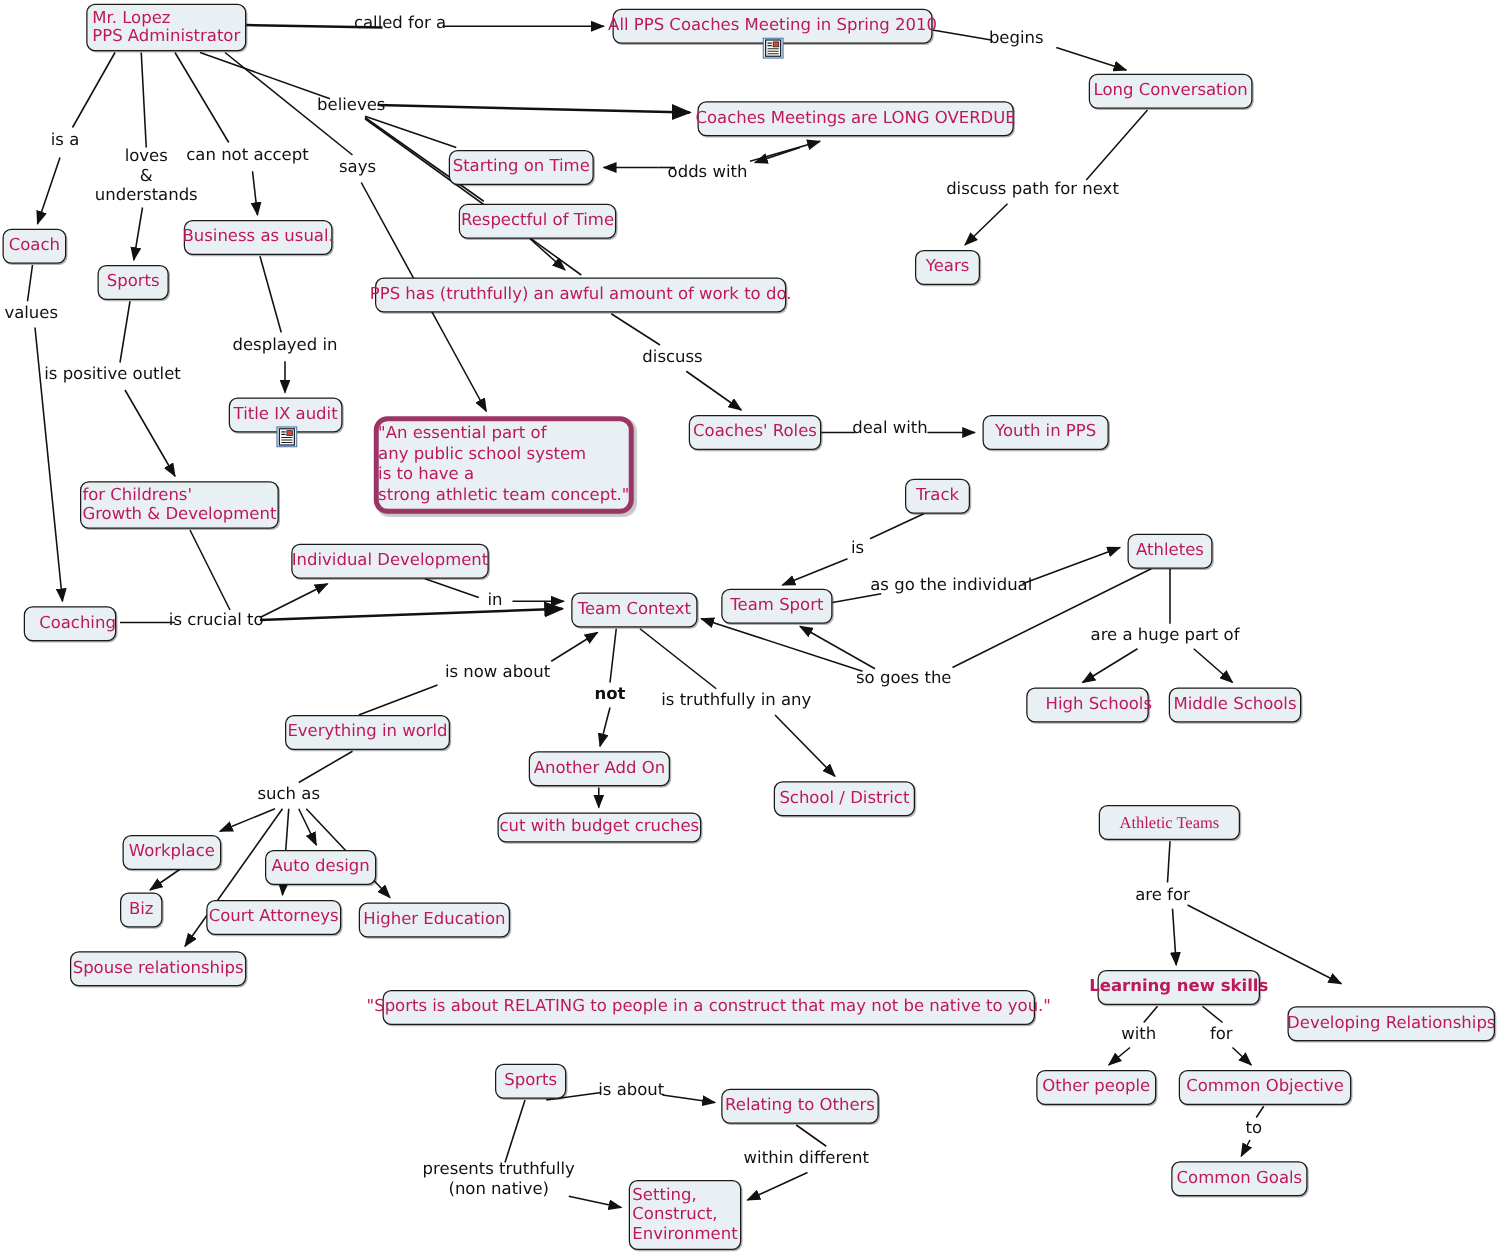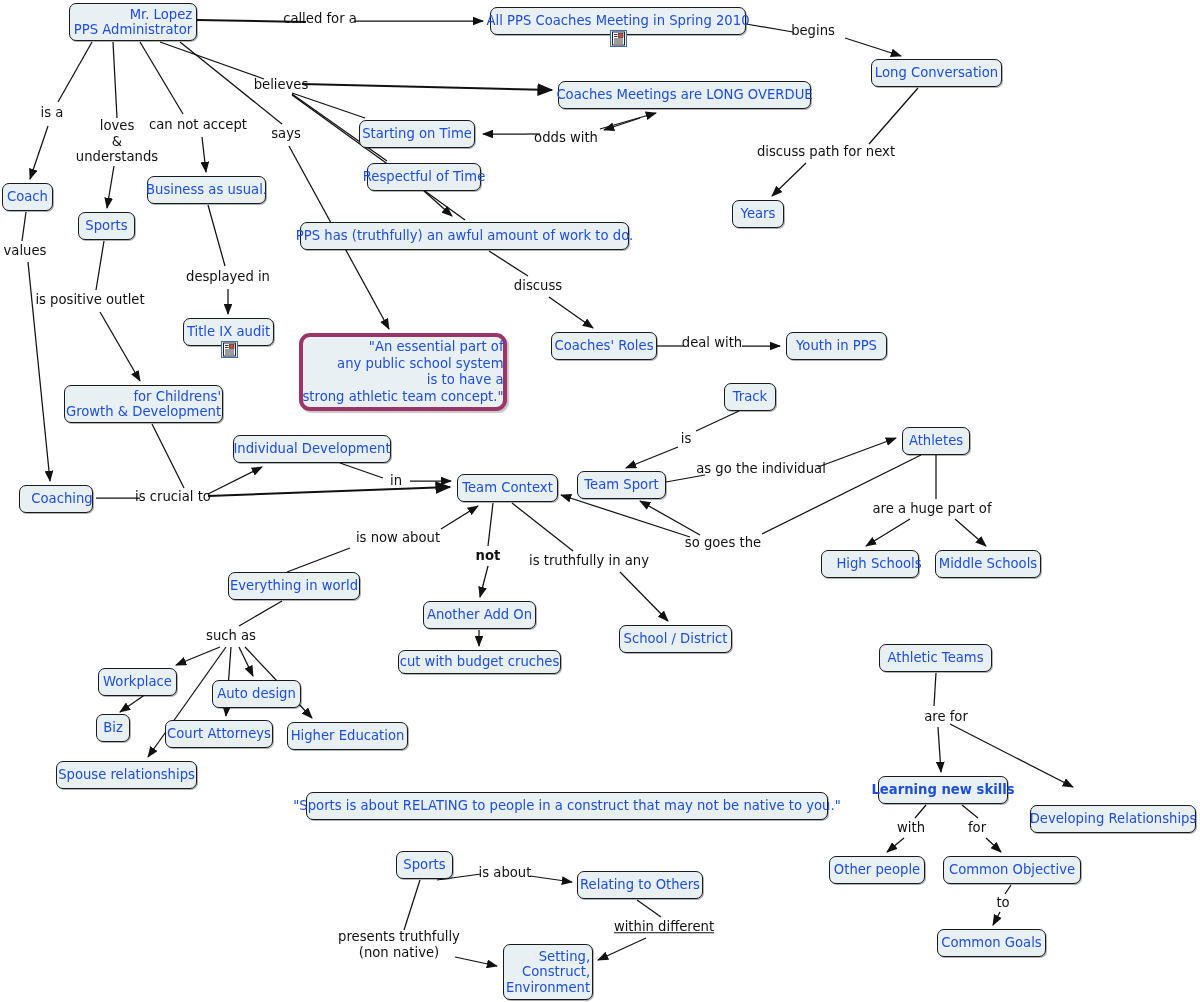--- a/index.html
+++ b/index.html
@@ -22,24 +22,24 @@
     width: 1200px;
     height: 1002px;
     pointer-events: none;
   }
   .node {
     position: absolute;
     box-sizing: border-box;
     background: #e9f0f4;
     border: 1.6px solid #1a1a1a;
     border-radius: 7px;
-    color: #1d4ed8;
+    color: #be185d;
     font-size: 13.2px;
     line-height: 15.5px;
-    text-align: right;
+    text-align: left;
     display: flex;
     align-items: center;
     justify-content: center;
     padding: 3px 8px;
     white-space: pre;
     box-shadow: 1px 1px 0 rgba(0,0,0,0.30);
     z-index: 3;
   }
   .node.quote {
     border: 4px solid #9b3566;
@@ -175,21 +175,21 @@
           <rect x="8.5" y="3.5" width="4.5" height="4" fill="#d8443c" stroke="#222" stroke-width="0.6"></rect>
           <line x1="4" y1="4.5" x2="7.5" y2="4.5" stroke="#222" stroke-width="0.9"></line>
           <line x1="4" y1="6.5" x2="7.5" y2="6.5" stroke="#222" stroke-width="0.9"></line>
           <line x1="4" y1="9" x2="13" y2="9" stroke="#222" stroke-width="0.9"></line>
           <line x1="4" y1="11" x2="13" y2="11" stroke="#222" stroke-width="0.9"></line>
           <line x1="4" y1="13" x2="13" y2="13" stroke="#222" stroke-width="0.9"></line>
         </svg></div>
       <div class="node" style="left: 871px; top: 59px; width: 131px; height: 28px;">Long Conversation</div>
       <div class="node" style="left: 558px; top: 81px; width: 253px; height: 28px;">Coaches Meetings are LONG OVERDUE</div>
       <div class="node" style="left: 359px; top: 120px; width: 116px; height: 28px;">Starting on Time</div>
-      <div class="node" style="left: 367px; top: 163px; width: 114px; height: 28px;">Respectful of Time</div>
+      <div class="node" style="left: 367px; top: 163px; width: 126px; height: 28px;">Respectful of Time</div>
       <div class="node" style="left: 147px; top: 176px; width: 119px; height: 28px;">Business as usual.</div>
       <div class="node" style="left: 2px; top: 183px; width: 51px; height: 28px;">Coach</div>
       <div class="node" style="left: 732px; top: 200px; width: 52px; height: 28px;">Years</div>
       <div class="node" style="left: 78px; top: 212px; width: 57px; height: 28px;">Sports</div>
       <div class="node" style="left: 300px; top: 222px; width: 329px; height: 28px;">PPS has (truthfully) an awful amount of work to do.</div>
       <div class="node" style="left: 183px; top: 318px; width: 91px; height: 28px;">Title IX audit</div>
       <div class="res-icon" style="left: 220.5px; top: 341px;"><svg width="17" height="17" viewBox="0 0 17 17" xmlns="http://www.w3.org/2000/svg">
           <rect x="0.5" y="0.5" width="16" height="16" fill="#e9f0f4" stroke="#3f6ea8" stroke-width="1"></rect>
           <rect x="2.5" y="2" width="12" height="13" fill="#ffffff" stroke="#222222" stroke-width="1"></rect>
           <rect x="8.5" y="3.5" width="4.5" height="4" fill="#d8443c" stroke="#222" stroke-width="0.6"></rect>
@@ -211,21 +211,21 @@
       <div class="node" style="left: 902px; top: 427px; width: 68px; height: 28px;">Athletes</div>
       <div class="node" style="left: 233px; top: 435px; width: 158px; height: 28px;">Individual Development</div>
       <div class="node" style="left: 577px; top: 471px; width: 89px; height: 28px;">Team Sport</div>
       <div class="node" style="left: 457px; top: 474px; width: 101px; height: 28px;">Team Context</div>
       <div class="node" style="left: 19px; top: 485px; width: 74px; height: 28px; padding-left: 20px;">Coaching</div>
       <div class="node" style="left: 821px; top: 550px; width: 98px; height: 28px; padding-left: 26px;">High Schools</div>
       <div class="node" style="left: 935px; top: 550px; width: 106px; height: 28px;">Middle Schools</div>
       <div class="node" style="left: 228px; top: 572px; width: 132px; height: 28px;">Everything in world</div>
       <div class="node" style="left: 423px; top: 601px; width: 113px; height: 28px;">Another Add On</div>
       <div class="node" style="left: 619px; top: 625px; width: 113px; height: 28px;">School / District</div>
-      <div class="node" style="left: 879px; top: 644px; width: 113px; height: 28px;">Athletic Teams</div>
+      <div class="node" style="left: 879px; top: 644px; width: 113px; height: 28px; font-family: Liberation Serif, serif;">Athletic Teams</div>
       <div class="node" style="left: 398px; top: 650px; width: 163px; height: 24px;">cut with budget cruches</div>
       <div class="node" style="left: 98px; top: 668px; width: 79px; height: 28px;">Workplace</div>
       <div class="node" style="left: 212px; top: 680px; width: 89px; height: 28px;">Auto design</div>
       <div class="node" style="left: 96px; top: 714px; width: 34px; height: 28px;">Biz</div>
       <div class="node" style="left: 165px; top: 720px; width: 108px; height: 28px;">Court Attorneys</div>
       <div class="node" style="left: 287px; top: 722px; width: 121px; height: 28px;">Higher Education</div>
       <div class="node" style="left: 56px; top: 761px; width: 141px; height: 28px;">Spouse relationships</div>
       <div class="node" style="left: 878px; top: 776px; width: 130px; height: 28px; font-weight: bold;">Learning new skills</div>
       <div class="node" style="left: 1030px; top: 791px; width: 166px; height: 28px; margin-top: 14px;">Developing Relationships</div>
       <div class="node wide-quote" style="left: 306px; top: 792px; width: 522px; height: 28px;">"Sports is about RELATING to people in a construct that may not be native to you."</div>
@@ -258,22 +258,22 @@
       <div class="elabel" style="left: 686px; top: 439px;">is</div>
       <div class="elabel" style="left: 761px; top: 469px;">as go the individual</div>
       <div class="elabel" style="left: 396px; top: 481px;">in</div>
       <div class="elabel" style="left: 173px; top: 497px;">is crucial to</div>
       <div class="elabel" style="left: 932px; top: 509px;">are a huge part of</div>
       <div class="elabel" style="left: 398px; top: 538px;">is now about</div>
       <div class="elabel" style="left: 723px; top: 543px;">so goes the</div>
       <div class="elabel" style="left: 589px; top: 561px;">is truthfully in any</div>
       <div class="elabel bold" style="left: 488px; top: 556px;">not</div>
       <div class="elabel" style="left: 231px; top: 636px;">such as</div>
-      <div class="elabel" style="left: 930px; top: 717px; margin-left: 16px;">are for</div>
+      <div class="elabel" style="left: 930px; top: 717px;">are for</div>
       <div class="elabel" style="left: 911px; top: 828px;">with</div>
       <div class="elabel" style="left: 977px; top: 828px;">for</div>
       <div class="elabel" style="left: 505px; top: 873px;">is about</div>
-      <div class="elabel" style="left: 664px; top: 927px; text-decoration: underline;">within different</div>
+      <div class="elabel" style="left: 645px; top: 927px;">within different</div>
       <div class="elabel" style="left: 1003px; top: 903px;">to</div>
       <div class="elabel" style="left: 399px; top: 944px;">presents truthfully
 (non native)</div>
     </div>
 </div>
 
 </body></html>

